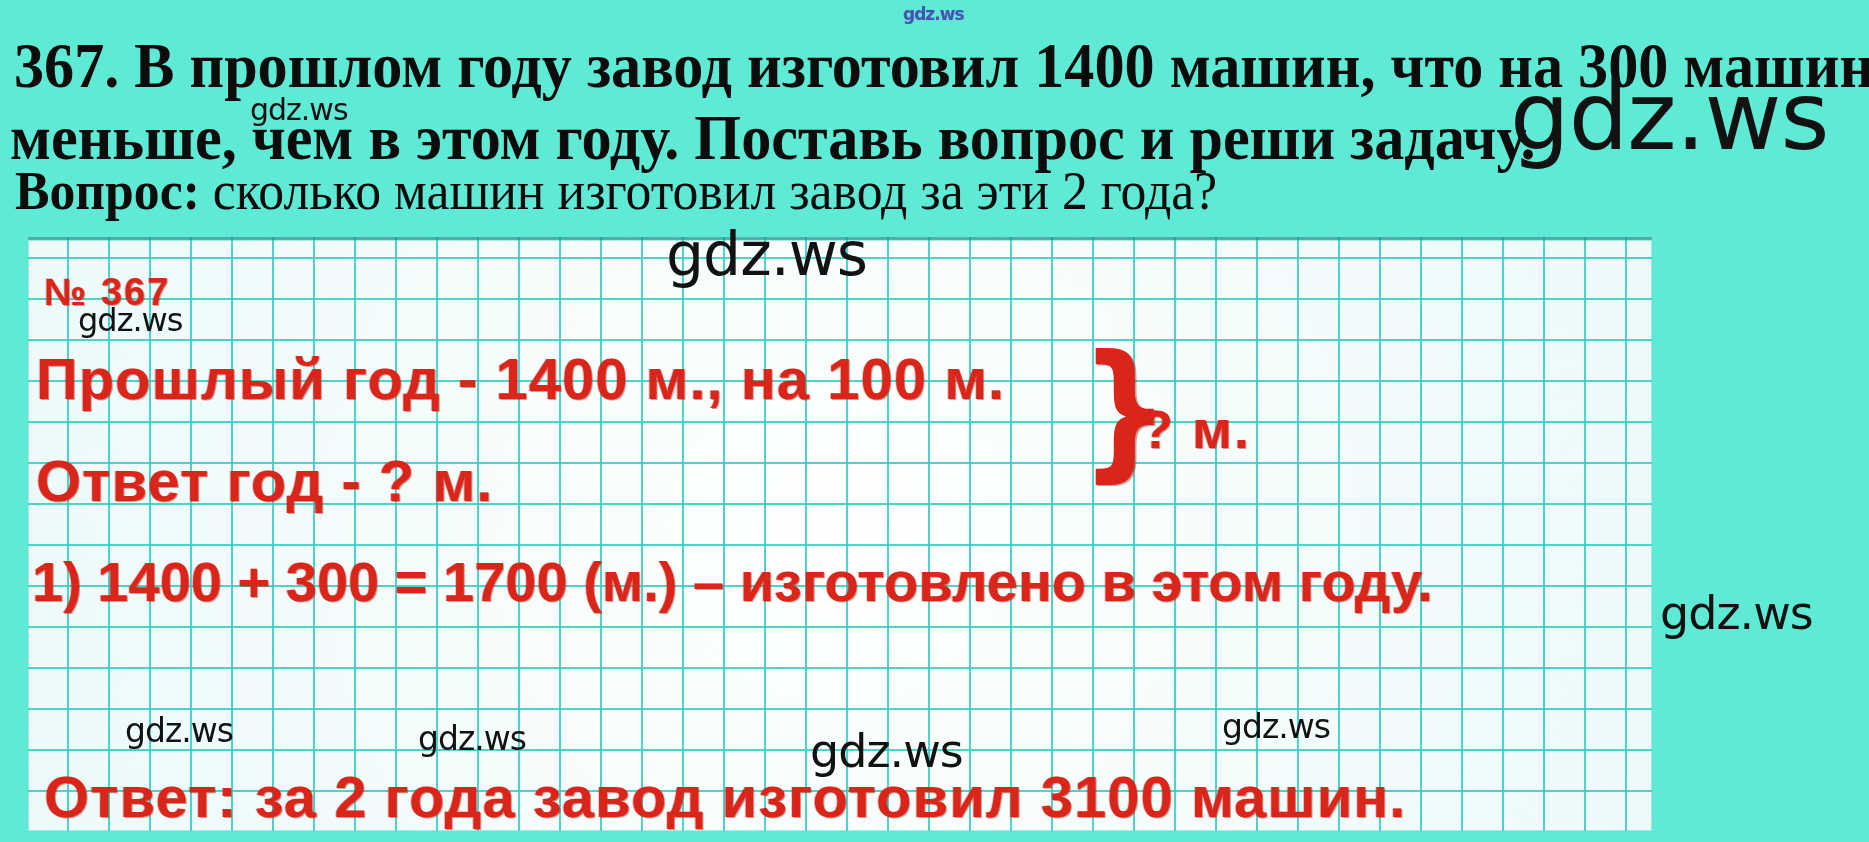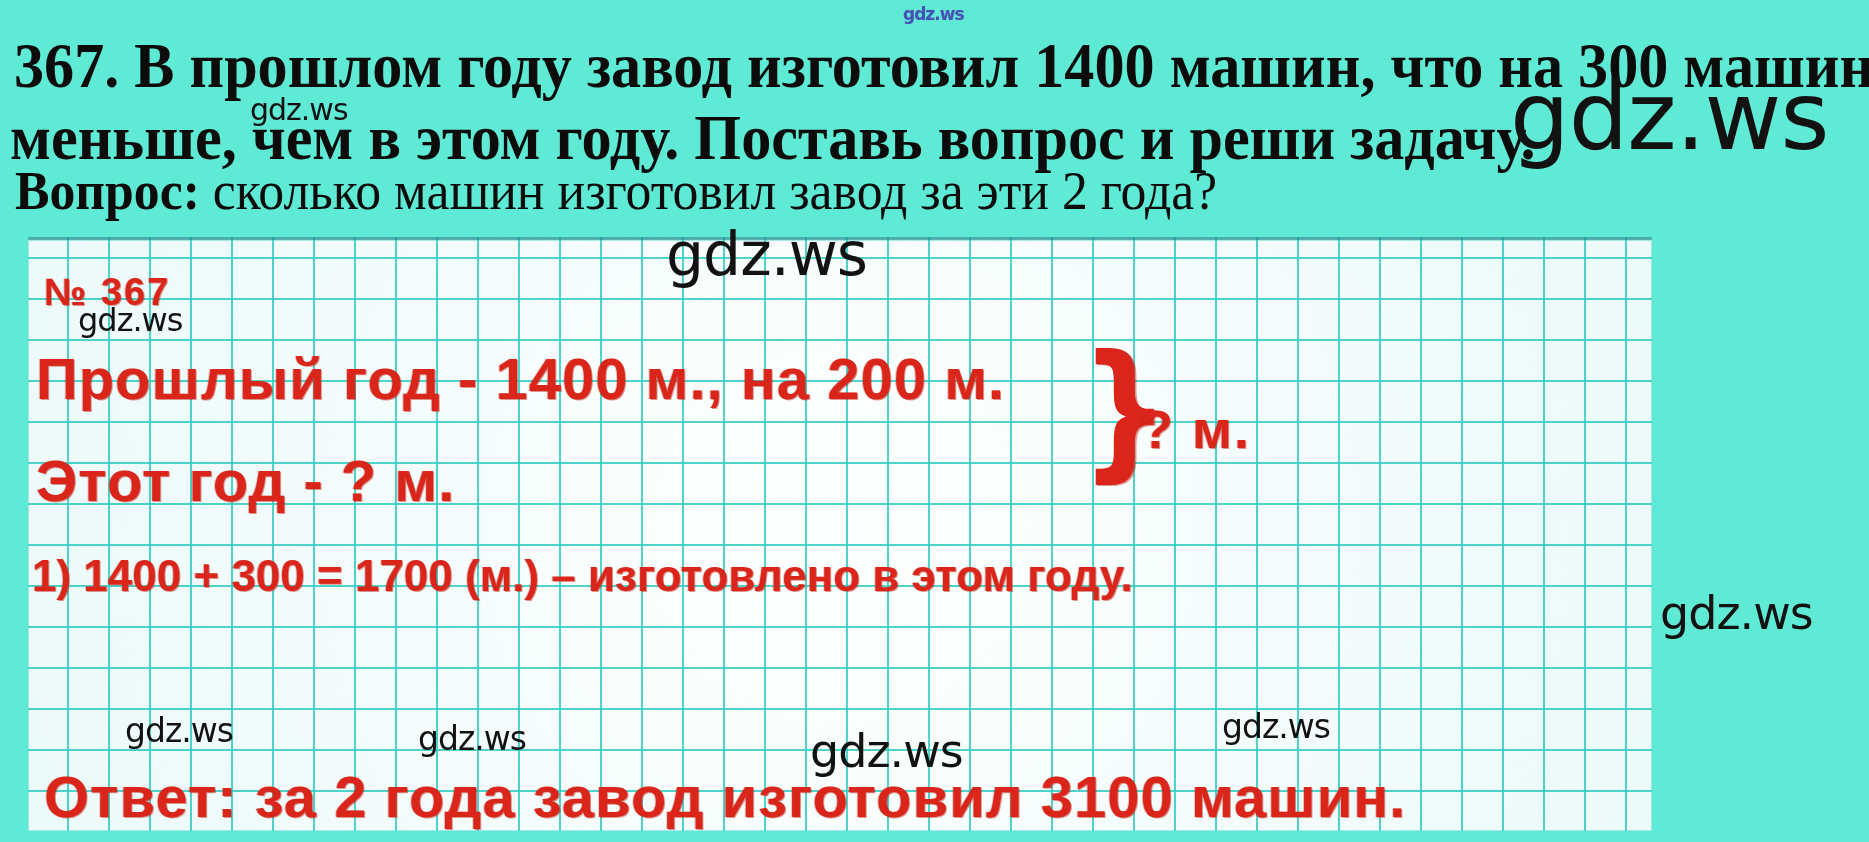--- a/index.html
+++ b/index.html
@@ -66,29 +66,29 @@
   </div>
 
   <div id="grid"></div>
 
   <div class="wm" style="left:666px;top:224px;font-size:60px;">gdz.ws</div>
 
   <div class="ink" style="left:44px;top:246px;font-size:38px;letter-spacing:2px;margin-top:27px;">№ 367</div>
 
   <div class="wm" style="left:78px;top:304px;font-size:32px;">gdz.ws</div>
 
-  <div class="ink" style="left:36px;top:350px;font-size:58px;letter-spacing:1px;">Прошлый год - 1400 м., на 200 м.</div>
+  <div class="ink" style="left:36px;top:350px;font-size:58px;letter-spacing:1px;">Прошлый год - 1400 м., на 100 м.</div>
 
   <div class="ink brace" style="left:1080px;top:336px;font-size:148px;">}</div>
 
   <div class="ink" style="left:1140px;top:402px;font-size:54px;letter-spacing:2px;">? м.</div>
 
-  <div class="ink" style="left:36px;top:452px;font-size:58px;letter-spacing:1px;">Этот год - ? м.</div>
+  <div class="ink" style="left:36px;top:452px;font-size:58px;letter-spacing:1px;">Ответ год - ? м.</div>
 
-  <div class="ink" style="left:32px;top:554px;font-size:44px;">1) 1400 + 300 = 1700 (м.) – изготовлено в этом году.</div>
+  <div class="ink" style="left:32px;top:554px;font-size:56px;">1) 1400 + 300 = 1700 (м.) – изготовлено в этом году.</div>
 
   <div class="wm" style="left:1660px;top:590px;font-size:46px;">gdz.ws</div>
 
 
   <div class="wm" style="left:125px;top:714px;font-size:33px;">gdz.ws</div>
   <div class="wm" style="left:418px;top:722px;font-size:33px;">gdz.ws</div>
   <div class="wm" style="left:810px;top:728px;font-size:46px;">gdz.ws</div>
   <div class="wm" style="left:1222px;top:710px;font-size:33px;">gdz.ws</div>
 
   <div class="ink" style="left:44px;top:768px;font-size:58px;letter-spacing:1px;">Ответ: за 2 года завод изготовил 3100 машин.</div>

